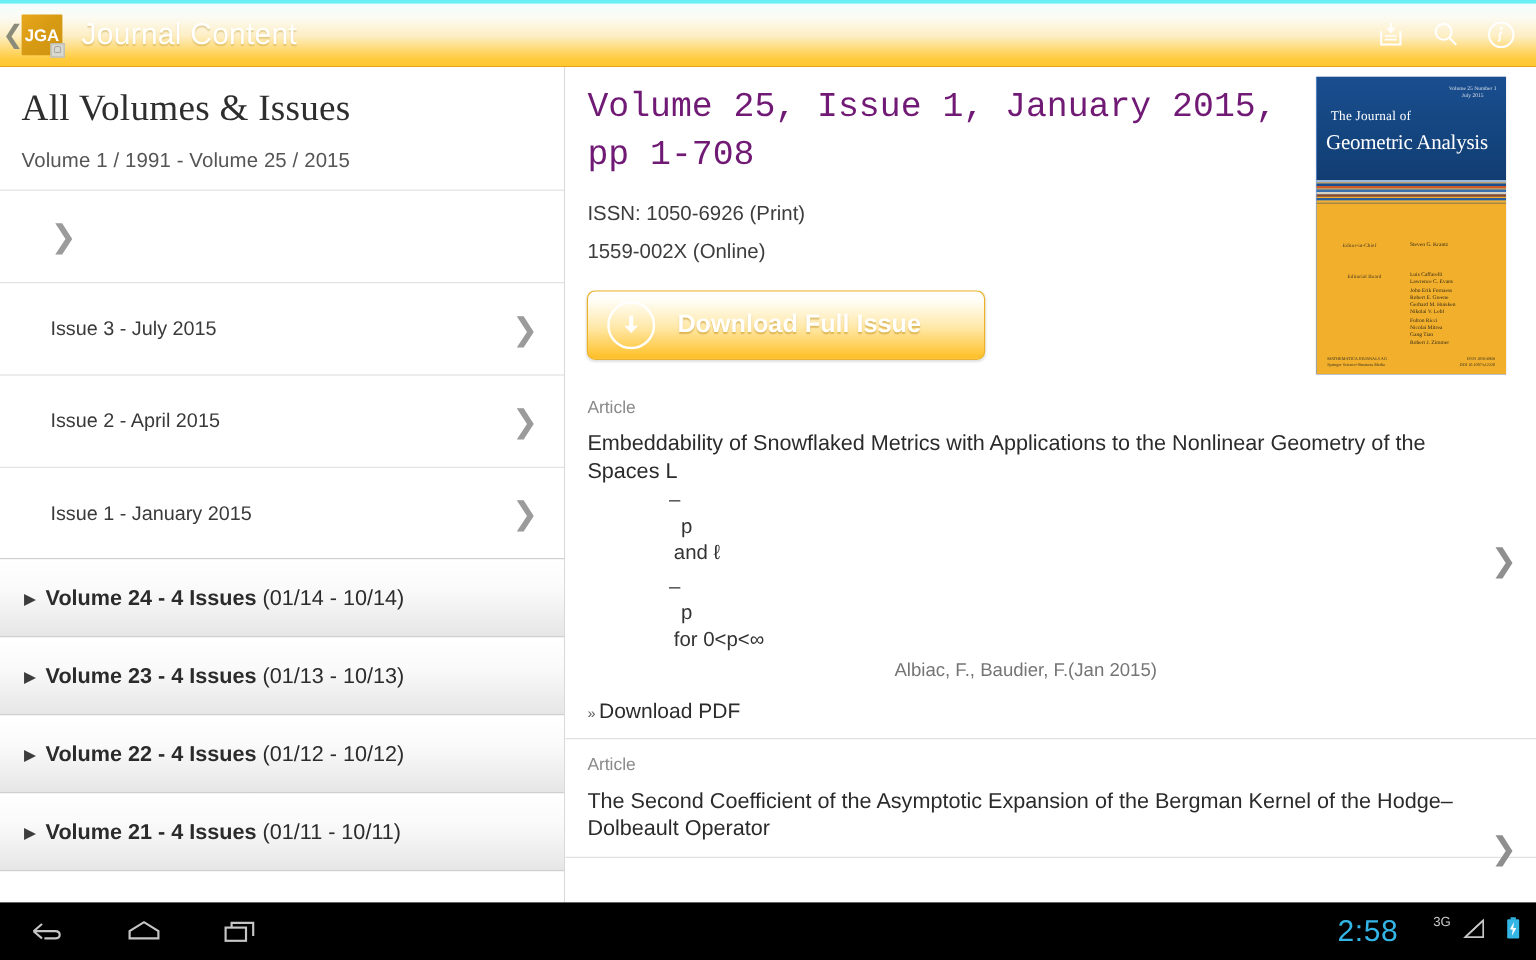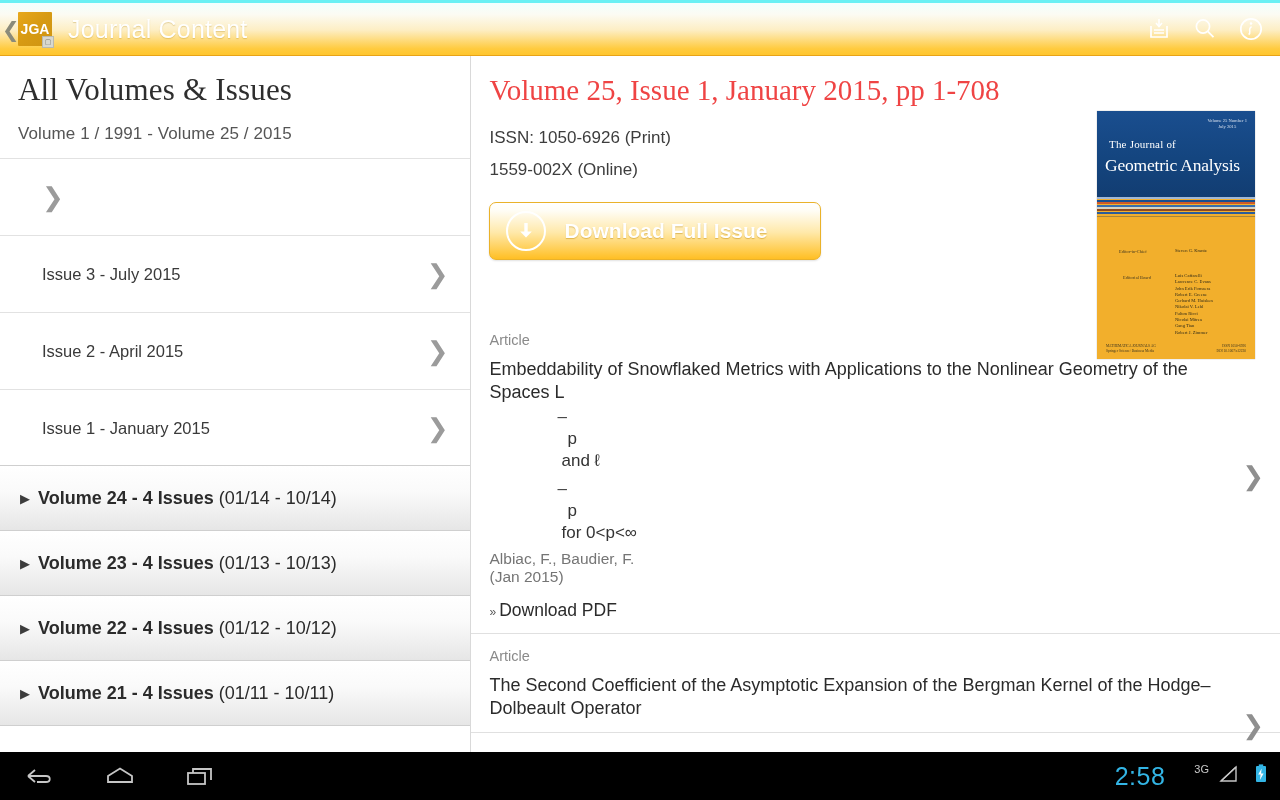--- a/index.html
+++ b/index.html
@@ -198,24 +198,24 @@
     background: #ffffff;
   }
 
   #issue-header {
     position: relative;
     padding: 14px 20px 0 18px;
     min-height: 262px;
   }
 
   #issue-title {
-    font-family: Liberation Serif, serif;
+    font-family: Liberation Mono, monospace;
     font-size: 29px;
     line-height: 40px;
-    color: #ef4444;
+    color: #701a75;
     font-weight: normal;
     max-width: 600px;
   }
   .issn-line {
     margin-top: 18px;
     font-size: 17px;
     color: #3d3d3d;
   }
   .issn-line.second { margin-top: 12px; }
 
@@ -251,21 +251,20 @@
   
   #cover {
     position: absolute;
     right: 25px;
     top: 8px;
     width: 158px;
     height: 248px;
     background: #3b82f6;
     box-shadow: 0 0 1px rgba(0,0,0,0.35);
     overflow: hidden;
-    margin-top: 47px;
   }
   #cover .cov-top {
     position: relative;
     height: 86px;
     background: linear-gradient(to bottom, #1a4e8f 0%, #14457f 55%, #123d72 100%);
     overflow: hidden;
   }
   #cover .cov-volinfo {
     position: absolute;
     right: 8px; top: 7px;
@@ -364,25 +363,24 @@
   .art-math {
     margin-top: 2px;
     padding-left: 68px;
     font-size: 17px;
     line-height: 22px;
     color: #333333;
   }
   .art-math .dash { display: block; color: #444; letter-spacing: 0; }
   .art-meta {
     display: flex;
-    justify-content: flex-start;
+    justify-content: center;
     align-items: baseline;
     margin-top: 6px;
     max-width: 740px;
-    flex-direction: column;
   }
   .art-authors { font-size: 15.5px; color: #757575; }
   .art-date { font-size: 15.5px; color: #757575; }
   .art-pdf {
     margin-top: 14px;
     font-size: 17.5px;
     color: #2b2b2b;
     cursor: pointer;
   }
   .art-pdf .chev { color: #5a5a5a; font-size: 12px; margin-right: 3px; }

